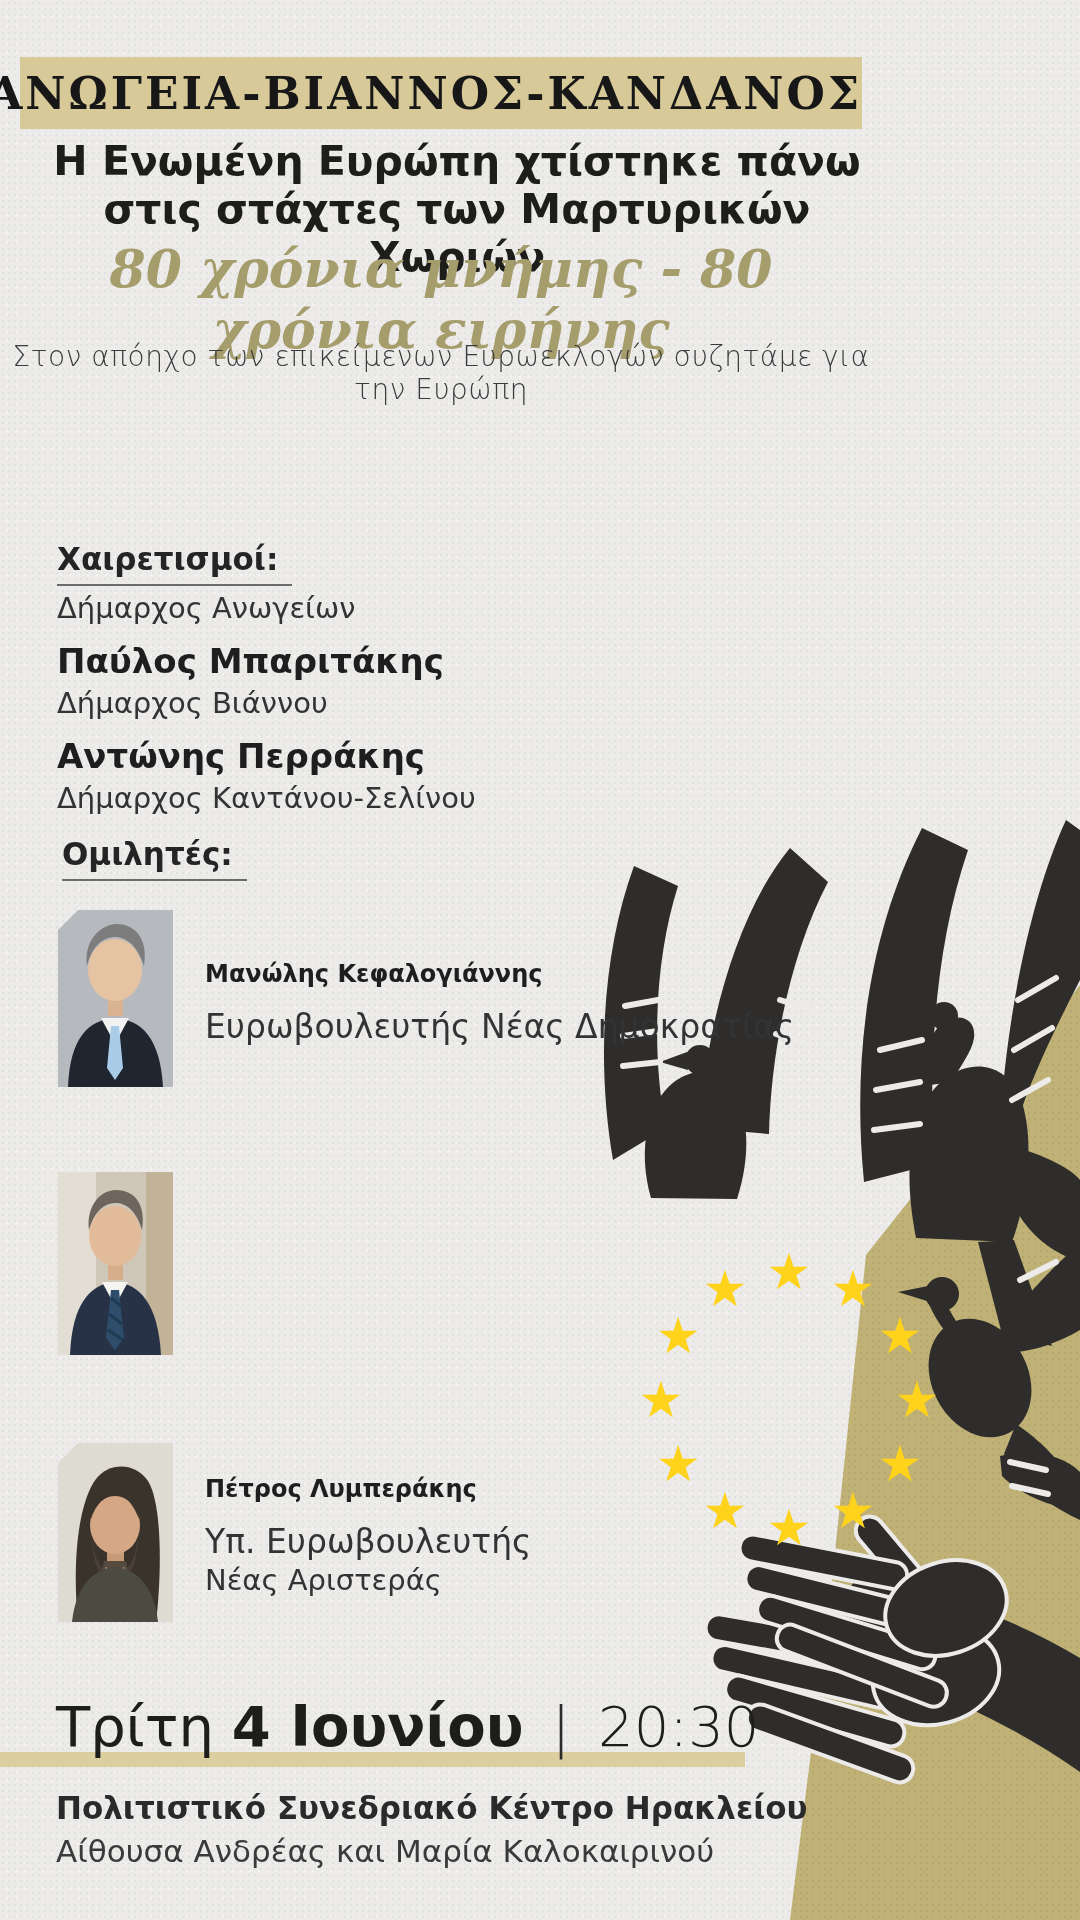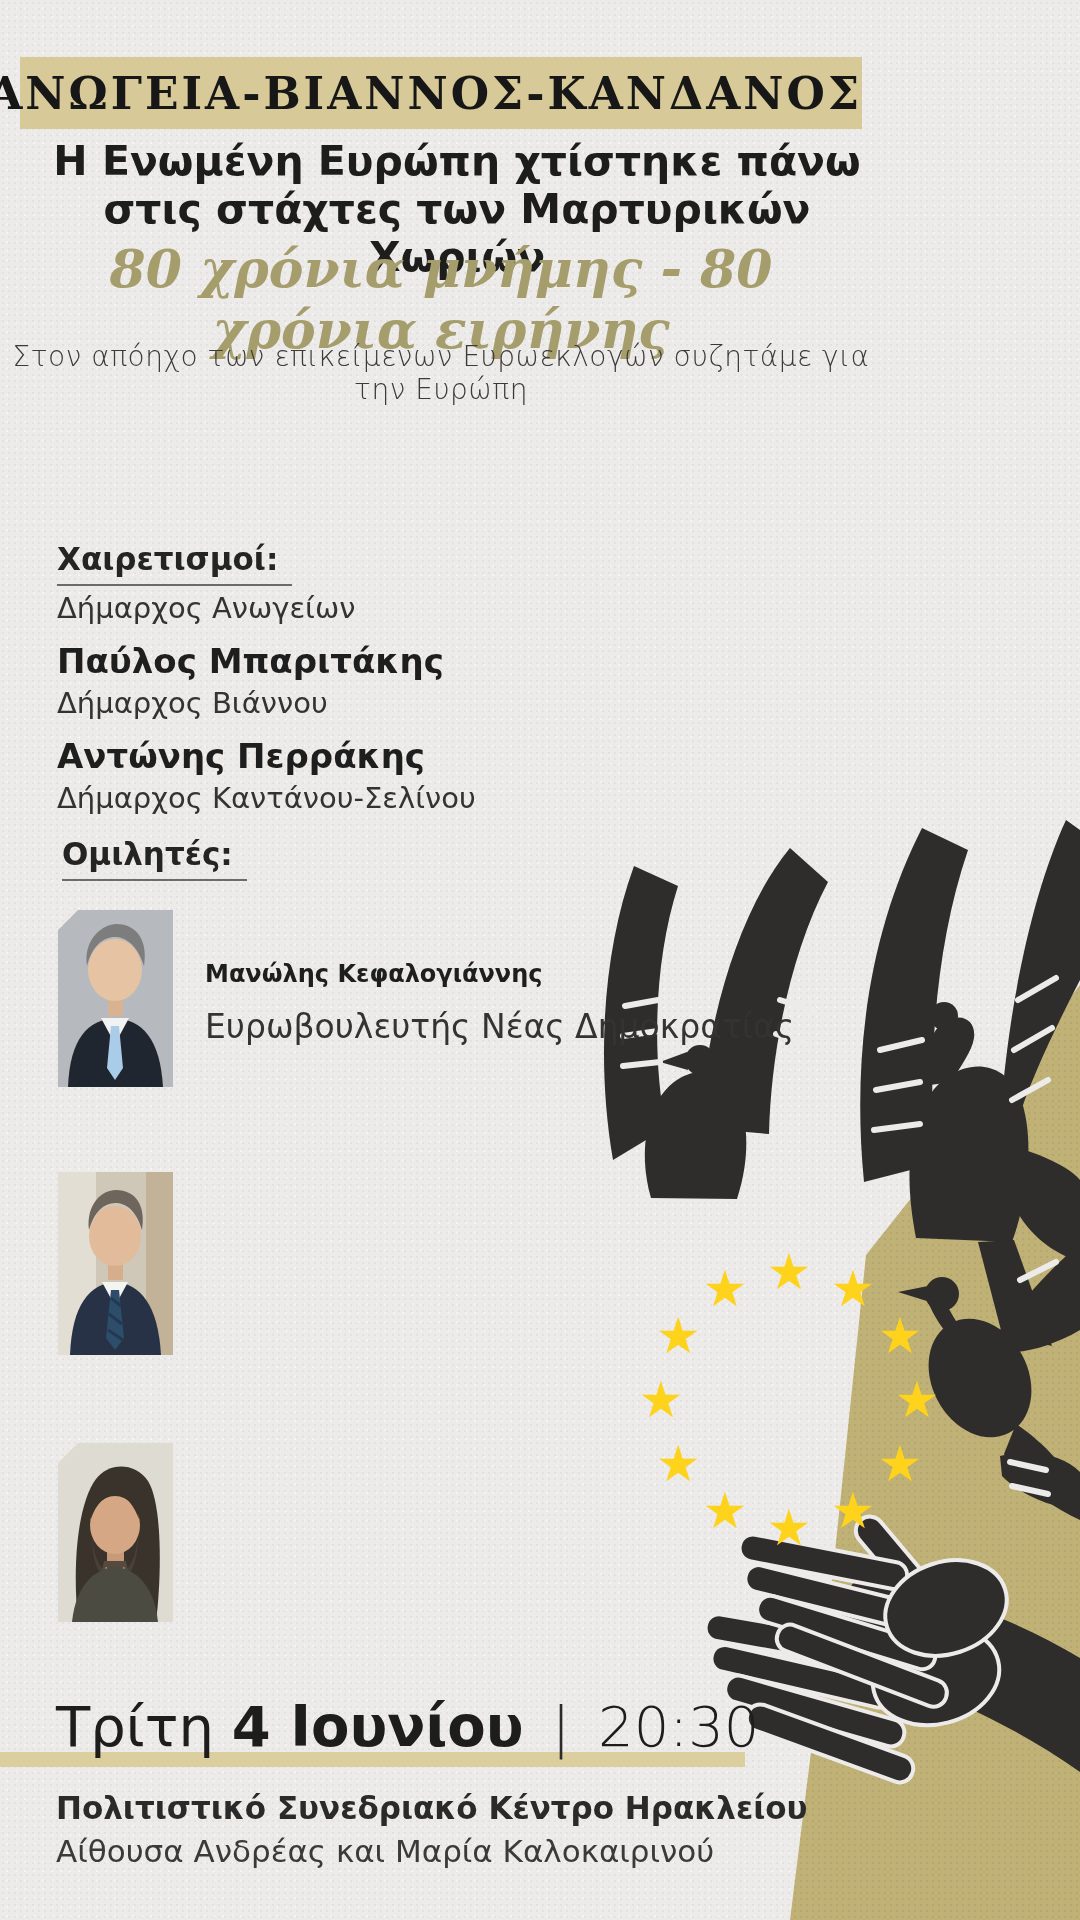--- a/index.html
+++ b/index.html
@@ -155,20 +155,25 @@
         <path d="M20 179 C 14 120 20 60 38 36 C 50 20 76 18 90 38 C 104 60 104 130 98 179 Z" fill="#3a332b"></path>
         <rect x="49" y="104" width="17" height="20" fill="#c79a78"></rect>
         <ellipse cx="57" cy="82" rx="25" ry="29" fill="#d6a784"></ellipse>
         <path d="M33 76 C 34 52 44 42 57 42 C 72 42 80 54 81 76 C 74 58 66 52 57 52 C 48 52 38 60 33 76 Z" fill="#3a332b"></path>
         <path d="M34 92 C 36 118 44 130 57 132 C 70 130 78 118 80 92 C 80 112 76 126 70 132 L 44 132 C 38 126 34 112 34 92 Z" fill="#4a4037"></path>
         <path d="M44 128 C 48 136 66 136 70 128 L 68 118 L 46 118 Z" fill="#564a3e"></path>
         <path d="M48 124 L 50 132 M57 126 L 57 134 M66 124 L 64 132" stroke="#8a7f74" stroke-width="2" fill="none"></path>
         <path d="M14 179 C 18 142 36 126 57 124 C 78 126 96 142 100 179 Z" fill="#4b4b41"></path>
       </svg>
     </div>
+    <div>
+      <div class="sp-name">Πέτρος Λυμπεράκης</div>
+      <div class="sp-role">Υπ. Ευρωβουλευτής</div>
+      <div class="sp-role2">Νέας Αριστεράς</div>
+    </div>
   </div>
 
   <svg class="illustration" viewBox="0 0 1080 1920">
     <g fill="#2e2d2b">
 
       <path d="M613 1160 C596 1062 603 950 634 866 L678 886 C655 958 651 1052 666 1128 Z"></path>
       <path d="M700 1128 C705 1028 737 912 790 848 L828 882 C791 952 771 1050 769 1134 Z"></path>
       <path d="M651 1198 C637 1148 648 1102 674 1082 C695 1066 719 1070 733 1091 C749 1113 751 1157 737 1199 Z"></path>
       <circle cx="700" cy="1060" r="15"></circle>
       <path d="M687 1052 L660 1062 L688 1070 Z"></path>

